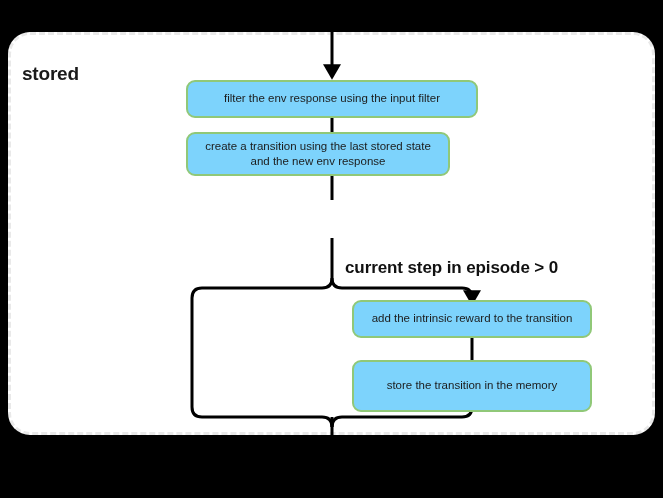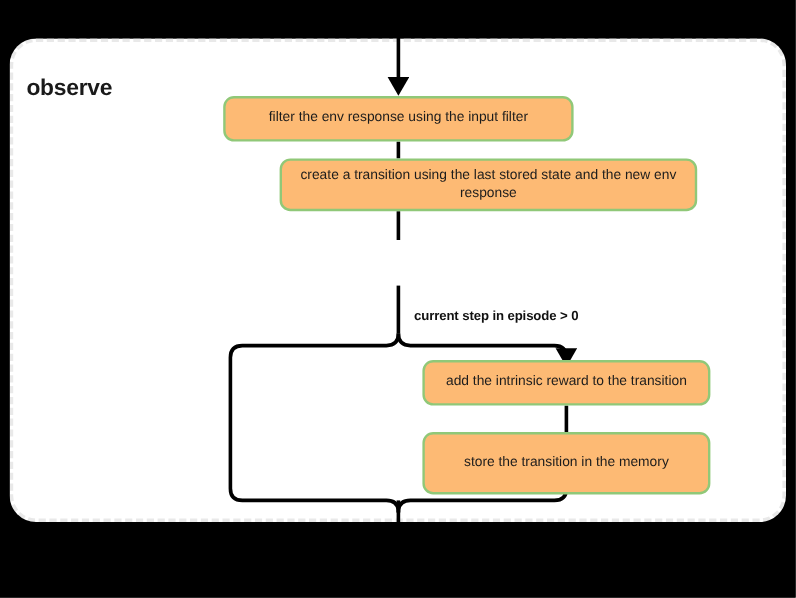--- a/index.html
+++ b/index.html
@@ -55,50 +55,50 @@
     top: 0;
     width: 663px;
     height: 498px;
     pointer-events: none;
   }
 
   
   .node {
     position: absolute;
     box-sizing: border-box;
-    background: #fdba74;
+    background: #7dd3fc;
     border: 2.5px solid #90c878;
     border-radius: 9px;
     display: flex;
     align-items: center;
     justify-content: center;
     text-align: center;
     color: #1c1c1c;
     font-size: 11.5px;
     line-height: 1.32;
     padding: 4px 10px;
   }
 
   .edge-label {
     position: absolute;
-    font-size: 11px;
+    font-size: 17px;
     font-weight: bold;
     color: #111111;
     white-space: nowrap;
     letter-spacing: -0.1px;
   }
 </style>
 </head>
 <body>
 
 <div id="canvas">
 
   <div class="group-container"></div>
 
-  <div class="group-title">observe</div>
+  <div class="group-title">stored</div>
 
   <svg id="connectors" viewBox="0 0 663 498" xmlns="http://www.w3.org/2000/svg">
     <defs>
       <marker id="arrowhead" markerWidth="7" markerHeight="7" refX="2.6" refY="3" orient="auto" markerUnits="strokeWidth">
         <path d="M0,0 L0,6 L5.2,3 z" fill="#000000"></path>
       </marker>
     </defs>
 
     <path d="M332,28 L332,72" fill="none" stroke="#000000" stroke-width="3" marker-end="url(#arrowhead)"></path>
 
@@ -117,21 +117,21 @@
 
     <path d="M472,398 L472,407 Q472,417 462,417 L342,417 Q332,417 332,427" fill="none" stroke="#000000" stroke-width="3"></path>
 
     <path d="M332,417 L332,440" fill="none" stroke="#000000" stroke-width="3"></path>
   </svg>
 
   <div class="node" style="left:186px; top:80px; width:292px; height:38px;">
     <span>filter the env response using the input filter</span>
   </div>
 
-  <div class="node" style="left:186px; top:132px; width:348px; height:44px;margin-left:47px;">
+  <div class="node" style="left:186px; top:132px; width:264px; height:44px;">
     <span>create a transition using the last stored state and the new env response</span>
   </div>
 
 
   <div class="node" style="left:352px; top:300px; width:240px; height:38px;">
     <span>add the intrinsic reward to the transition</span>
   </div>
 
   <div class="node" style="left:352px; top:360px; width:240px; height:52px;">
     <span>store the transition in the memory</span>

